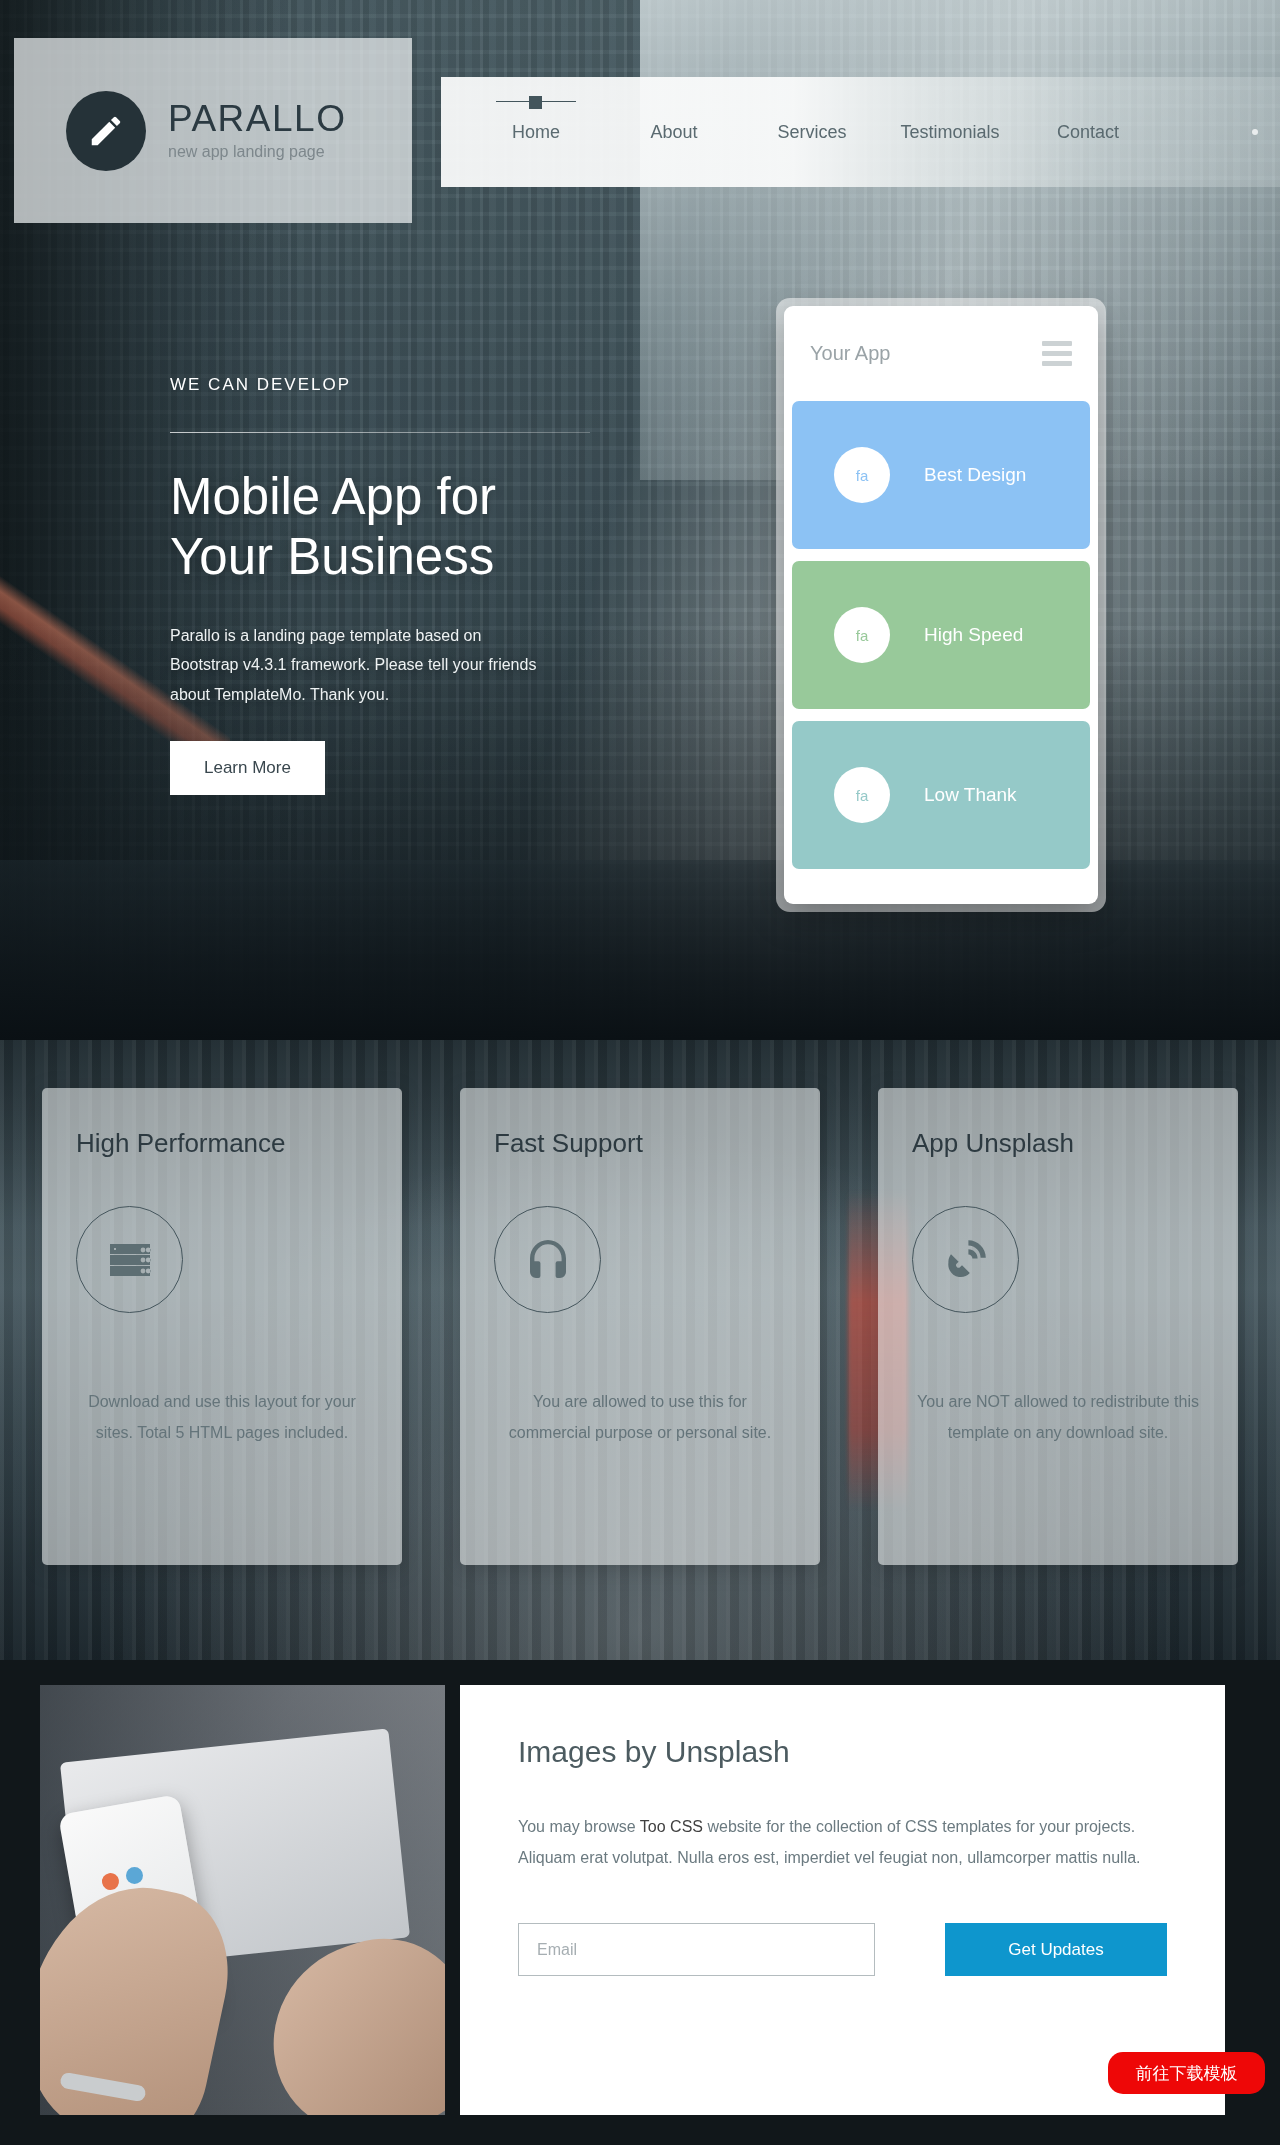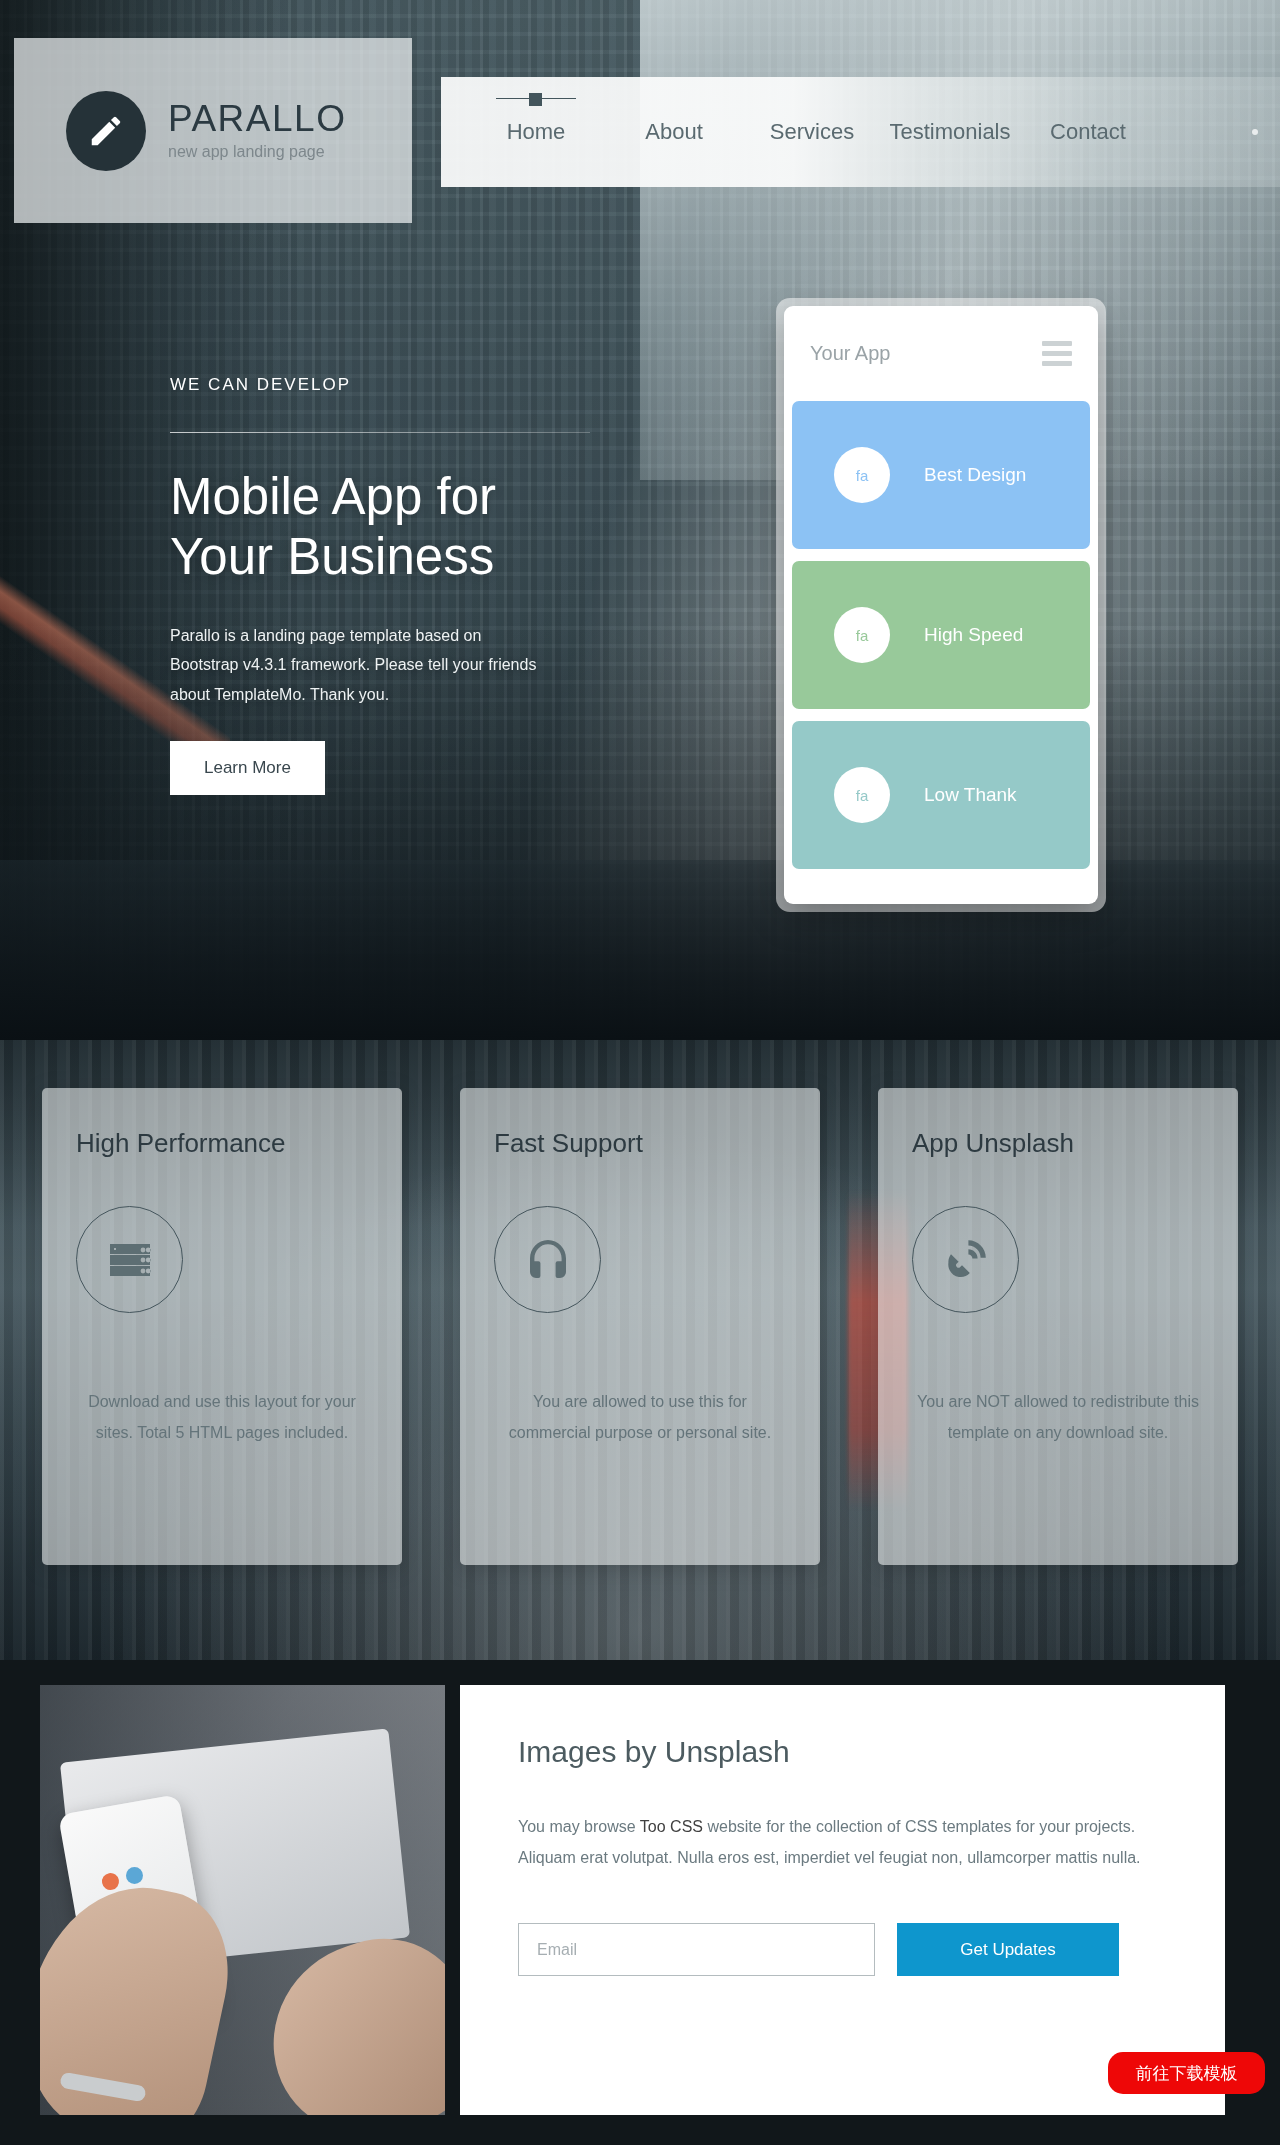--- a/index.html
+++ b/index.html
@@ -81,21 +81,21 @@
     background: linear-gradient(90deg,
         rgba(250,251,251,0.94) 0%,
         rgba(250,251,251,0.94) 42%,
         rgba(236,240,240,0.72) 60%,
         rgba(214,222,223,0.50) 78%,
         rgba(196,206,208,0.36) 100%);
     display: flex; align-items: center;
   }
   .nav-item {
     position: relative; flex: 0 0 auto; width: 138px; text-align: center;
-    font-size: 22px; color: #5a6a70; cursor: pointer;
+    font-size: 18px; color: #5a6a70; cursor: pointer;
   }
   .nav-item.first { margin-left: 26px; }
   .nav-indicator {
     position: absolute; left: 50%; transform: translateX(-50%);
     top: -27px; width: 80px; height: 14px;
   }
   .nav-indicator::before {
     content: ""; position: absolute; left: 0; top: 6px; width: 80px; height: 1px;
     background: #43555c;
   }
@@ -245,21 +245,21 @@
 
   .panel-white {
     position: absolute; left: 460px; top: 25px; width: 765px; height: 430px;
     background: #ffffff; padding: 50px 58px;
   }
   .panel-title { font-size: 30px; color: #4c5b60; font-weight: 400; }
   .panel-para {
     margin-top: 42px; font-size: 16px; line-height: 1.95; color: #6b7a80; width: 645px;
   }
   .panel-para a { color: #404040; text-decoration: none; }
-  .form-row { margin-top: 50px; display: flex; gap: 22px; }
+  .form-row { margin-top: 50px; display: flex; gap: 22px; justify-content: space-between; }
   .email-input {
     width: 357px; height: 53px; border: 1px solid #b4bcbf; background: #fff;
     padding: 0 18px; font-size: 16px; color: #5d6b70;
     font-family: "Liberation Sans", sans-serif;
   }
   .email-input::placeholder { color: #a6aeb2; }
   .btn-updates {
     width: 222px; height: 53px; background: #0e96cd; color: #fff;
     font-size: 17px; border: none; cursor: pointer;
     font-family: "Liberation Sans", sans-serif;

